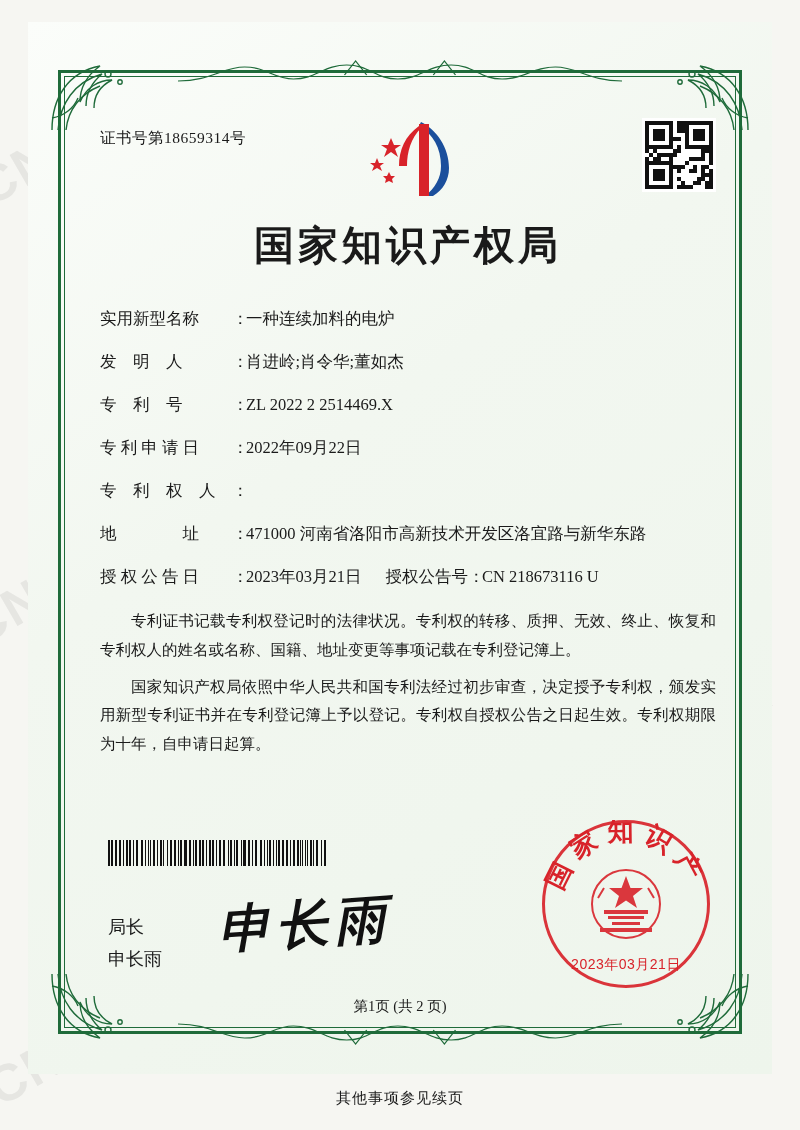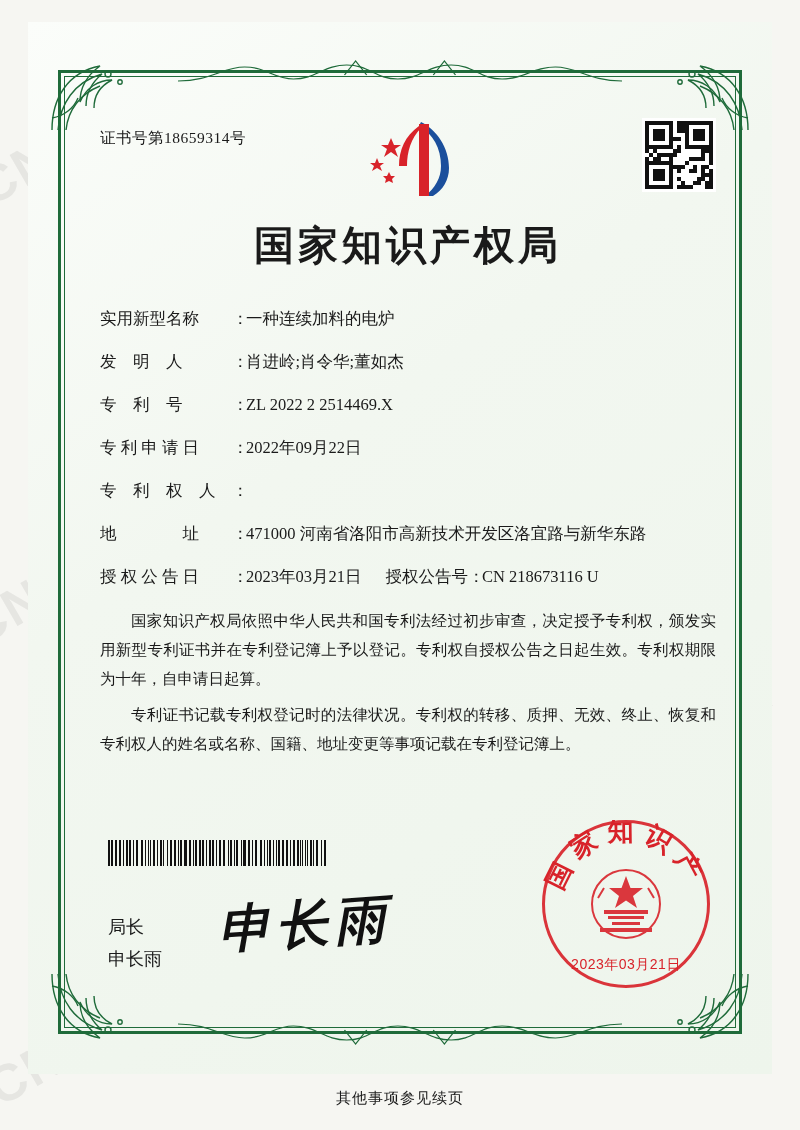--- a/index.html
+++ b/index.html
@@ -709,22 +709,22 @@
         <div class="f-colon">：</div>
         <div>2023年03月21日</div>
         <div class="f-label2">授权公告号</div>
         <div class="f-colon">：</div>
         <div>CN 218673116 U</div>
       </div>
 
     </div>
 
     <div class="body-text">
+      <p>专利证书记载专利权登记时的法律状况。专利权的转移、质押、无效、终止、恢复和专利权人的姓名或名称、国籍、地址变更等事项记载在专利登记簿上。</p>
       <p>国家知识产权局依照中华人民共和国专利法经过初步审查，决定授予专利权，颁发实用新型专利证书并在专利登记簿上予以登记。专利权自授权公告之日起生效。专利权期限为十年，自申请日起算。</p>
-      <p>专利证书记载专利权登记时的法律状况。专利权的转移、质押、无效、终止、恢复和专利权人的姓名或名称、国籍、地址变更等事项记载在专利登记簿上。</p>
     </div>
 
   </div>
 
   <div class="barcode" id="barcode">
       <i style="width:3px;margin-right:1px"></i>
       <i style="width:3px;margin-right:2px"></i>
       <i style="width:3px;margin-right:2px"></i>
       <i style="width:2px;margin-right:2px"></i>
       <i style="width:2px;margin-right:2px"></i>
@@ -807,15 +807,16 @@
     </svg>
     <svg class="seal-star" viewBox="0 0 104 104">
       <circle cx="52" cy="52" r="34" fill="none" stroke="#d8232a" stroke-width="2"></circle>
       <polygon fill="#d8232a" points="52,24 56.5,36 69,36 59,44 63,56 52,48.5 41,56 45,44 35,36 47.5,36"></polygon>
       <path d="M30 58 h44 v4 h-44 z M34 64 h36 v3 h-36 z M38 70 h28 v3 h-28 z M26 76 h52 v4 h-52 z" fill="#d8232a"></path>
       <path d="M24 46 l6 -10 M80 46 l-6 -10" stroke="#d8232a" stroke-width="2"></path>
     </svg>
     <div class="seal-date">2023年03月21日</div>
   </div>
 
+  <div class="page-no">第1页 (共 2 页)</div>
 </div>
 
 <div class="footer-note">其他事项参见续页</div>
 
 </body></html>

